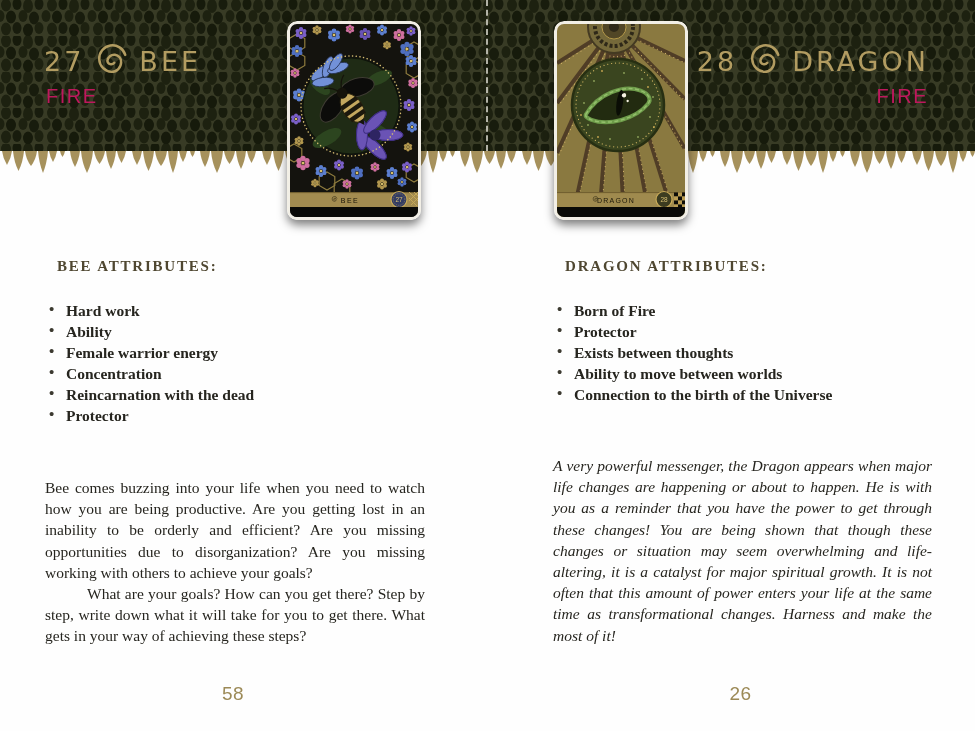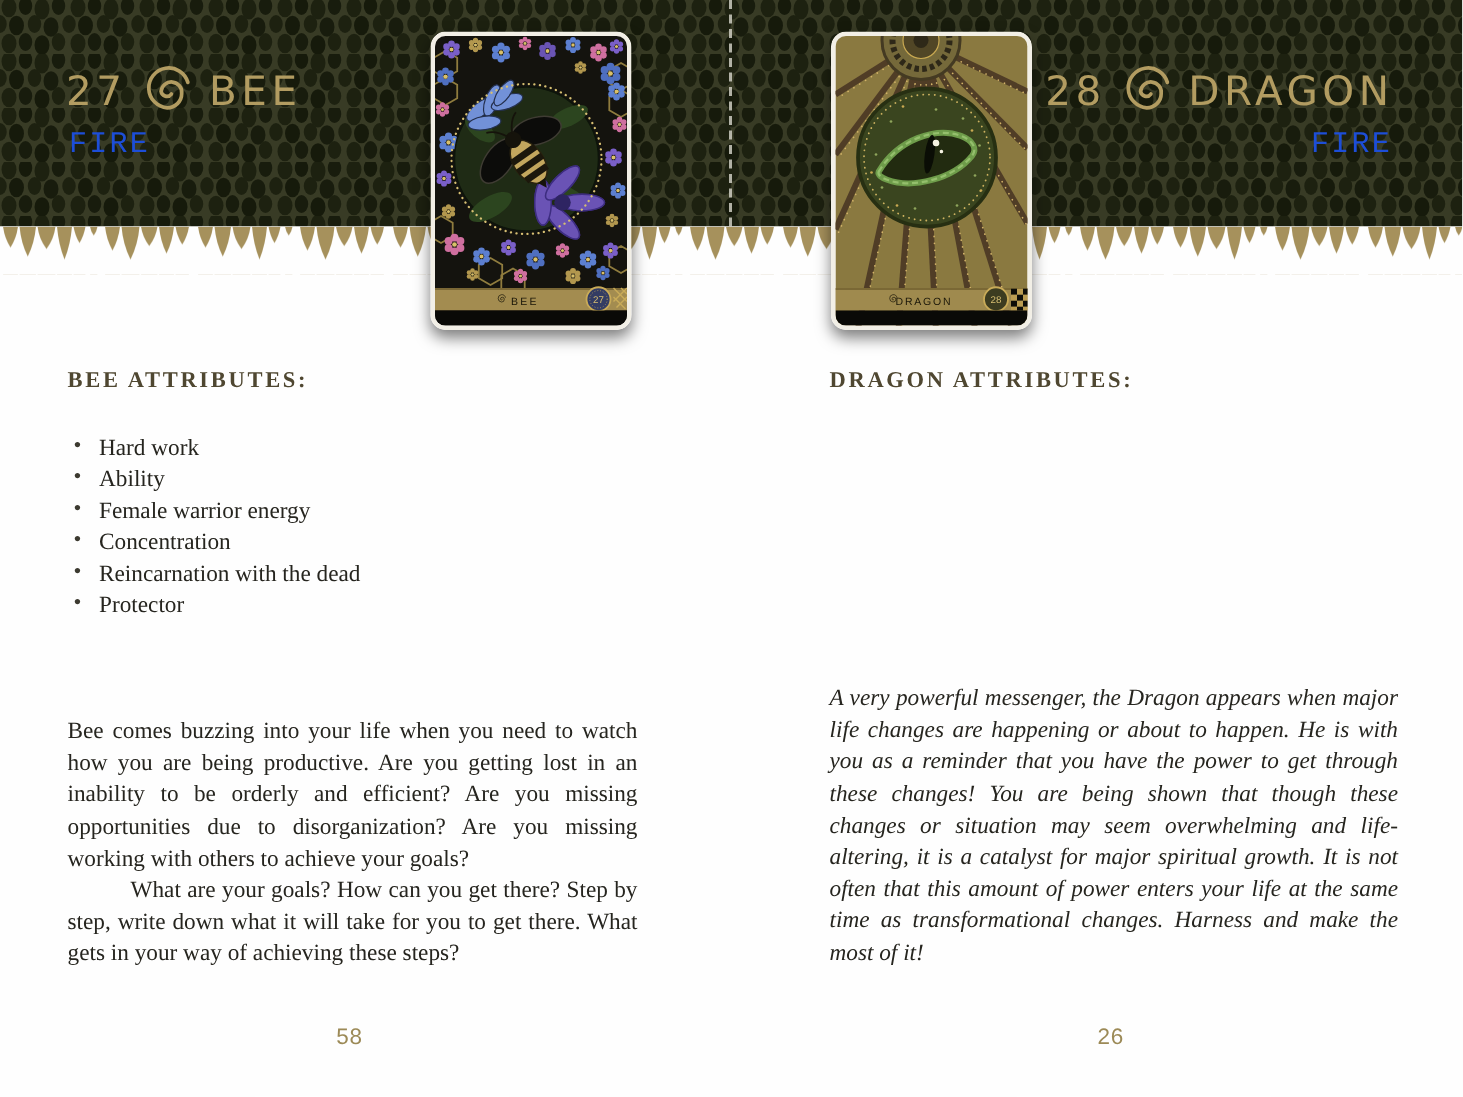--- a/index.html
+++ b/index.html
@@ -10,45 +10,45 @@
   .gutter-line{position:absolute;left:486px;top:0;height:151px;width:0;
                border-left:2px dashed #d8d7cc;opacity:.8;}
   .fringe{position:absolute;left:0;top:151px;width:975px;height:32px;}
   .title-row{position:absolute;top:46px;display:flex;align-items:center;gap:9px;
              font-family:"DejaVu Sans",sans-serif;color:#b29c61;font-size:27px;
              letter-spacing:3px;font-weight:400;}
   .title-left{left:44px;}
   .title-right{right:46px;justify-content:flex-end;}
   .spiral{width:37px;height:33px;margin-top:-4px;}
   .element-label{position:absolute;top:85px;font-size:20px;letter-spacing:1.5px;
-                 color:#1d4ed8;font-family:Liberation Mono, monospace;}
+                 color:#be185d;font-family:Liberation Sans, sans-serif;}
   .element-left{left:46px;}
   .element-right{right:47px;text-align:right;}
   
   .card{position:absolute;top:21px;width:134px;height:199px;border-radius:10px;
         box-shadow:0 5px 10px rgba(0,0,0,.5);}
   .card-bee{left:287px;}
   .card-dragon{left:554px;}
   
   .attrs{position:absolute;width:380px;}
   .attrs-left{left:45px;top:246px;}
   .attrs-right{left:553px;top:246px;width:379px;}
-  .attrs h3{margin:0;font-size:15px;font-weight:700;letter-spacing:1.8px;color:#4f4731;
+  .attrs h3{margin:12px;font-size:15px;font-weight:700;letter-spacing:1.8px;color:#4f4731;
             font-family:"Liberation Serif",serif;}
   .attrs ul{margin:25px 0 0;padding:0;list-style:none;}
-  .attrs li{position:relative;font-size:15.5px;line-height:21px;color:#26251f;padding-left:21px;}
+  .attrs li{position:relative;font-size:15.5px;line-height:21px;color:#26251f;padding-left:21px;font-weight:bold;}
   .attrs li::before{content:"\2022";position:absolute;left:4px;top:-1px;color:#3c3a30;font-size:15px;}
   .body-text{position:absolute;width:380px;text-align:justify;font-size:15.5px;
              line-height:21.2px;color:#26251f;}
   .body-left{left:45px;top:477px;}
   .body-right{left:553px;top:455px;width:379px;font-style:italic;}
   .body-text p{margin:0;}
   .body-text p.indent{text-indent:42px;}
   .page-num{position:absolute;width:380px;text-align:center;top:683px;
-            font-family:"Liberation Sans",sans-serif;font-size:15px;color:#9c8a57;letter-spacing:.5px;}
+            font-family:"Liberation Sans",sans-serif;font-size:19px;color:#9c8a57;letter-spacing:.5px;}
   .page-num-left{left:43px;}
   .page-num-right{left:551px;width:379px;}
 </style>
 </head>
 <body>
 
 <div class="spread">
 
   <svg class="header-band" width="975" height="151" xmlns="http://www.w3.org/2000/svg">
     <defs>
@@ -334,20 +334,27 @@
       <li>Ability</li>
       <li>Female warrior energy</li>
       <li>Concentration</li>
       <li>Reincarnation with the dead</li>
       <li>Protector</li>
     </ul>
   </div>
 
   <div class="attrs attrs-right">
     <h3>DRAGON ATTRIBUTES:</h3>
+    <ul>
+      <li>Born of Fire</li>
+      <li>Protector</li>
+      <li>Exists between thoughts</li>
+      <li>Ability to move between worlds</li>
+      <li>Connection to the birth of the Universe</li>
+    </ul>
   </div>
 
   <div class="body-text body-left">
     <p>Bee comes buzzing into your life when you need to watch how you are being productive. Are you getting lost in an inability to be orderly and efficient? Are you missing opportunities due to disorganization? Are you missing working with others to achieve your goals?</p>
     <p class="indent">What are your goals? How can you get there? Step by step, write down what it will take for you to get there. What gets in your way of achieving these steps?</p>
   </div>
   <div class="body-text body-right">
     <p>A very powerful messenger, the Dragon appears when major life changes are happening or about to happen. He is with you as a reminder that you have the power to get through these changes! You are being shown that though these changes or situation may seem overwhelming and life-altering, it is a catalyst for major spiritual growth. It is not often that this amount of power enters your life at the same time as transformational changes. Harness and make the most of it!</p>
   </div>
 

